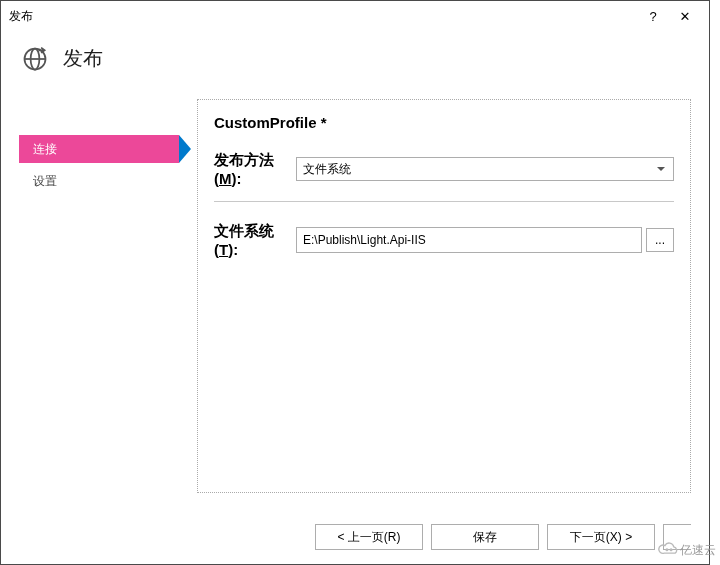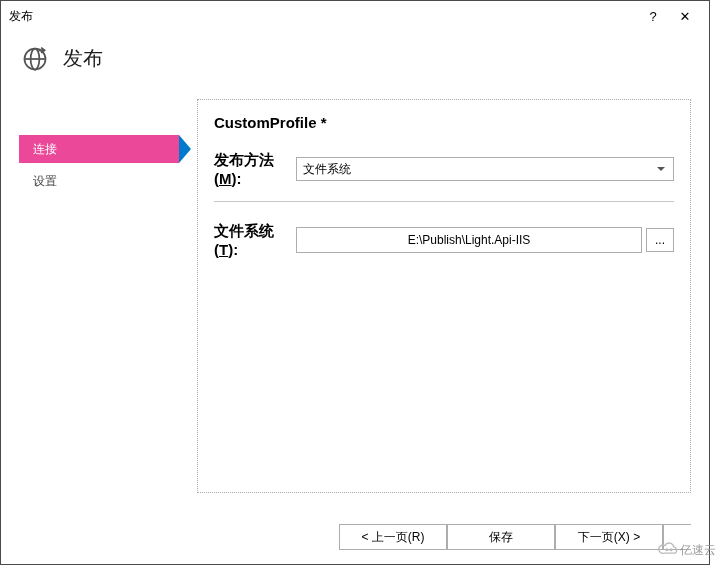--- a/index.html
+++ b/index.html
@@ -157,40 +157,40 @@
       align-items: center;
     }
     .text-input {
       flex: 1;
       height: 24px;
       border: 1px solid #adadad;
       padding: 12px 6px;
       font-size: 12px;
       color: #000;
       font-family: inherit;
-      text-align: center;
     }
     .browse-btn {
       width: 28px;
       height: 24px;
       margin-left: 4px;
       border: 1px solid #adadad;
       background: #fff;
       font-size: 12px;
       display: flex;
       align-items: center;
       justify-content: center;
       cursor: pointer;
     }
     .footer {
       height: 54px;
       display: flex;
       align-items: center;
       justify-content: flex-end;
       padding: 0 18px;
+      gap: 8px;
     }
     .btn {
       min-width: 108px;
       height: 26px;
       border: 1px solid #adadad;
       background: #fff;
       font-size: 12px;
       color: #000;
       display: flex;
       align-items: center;

